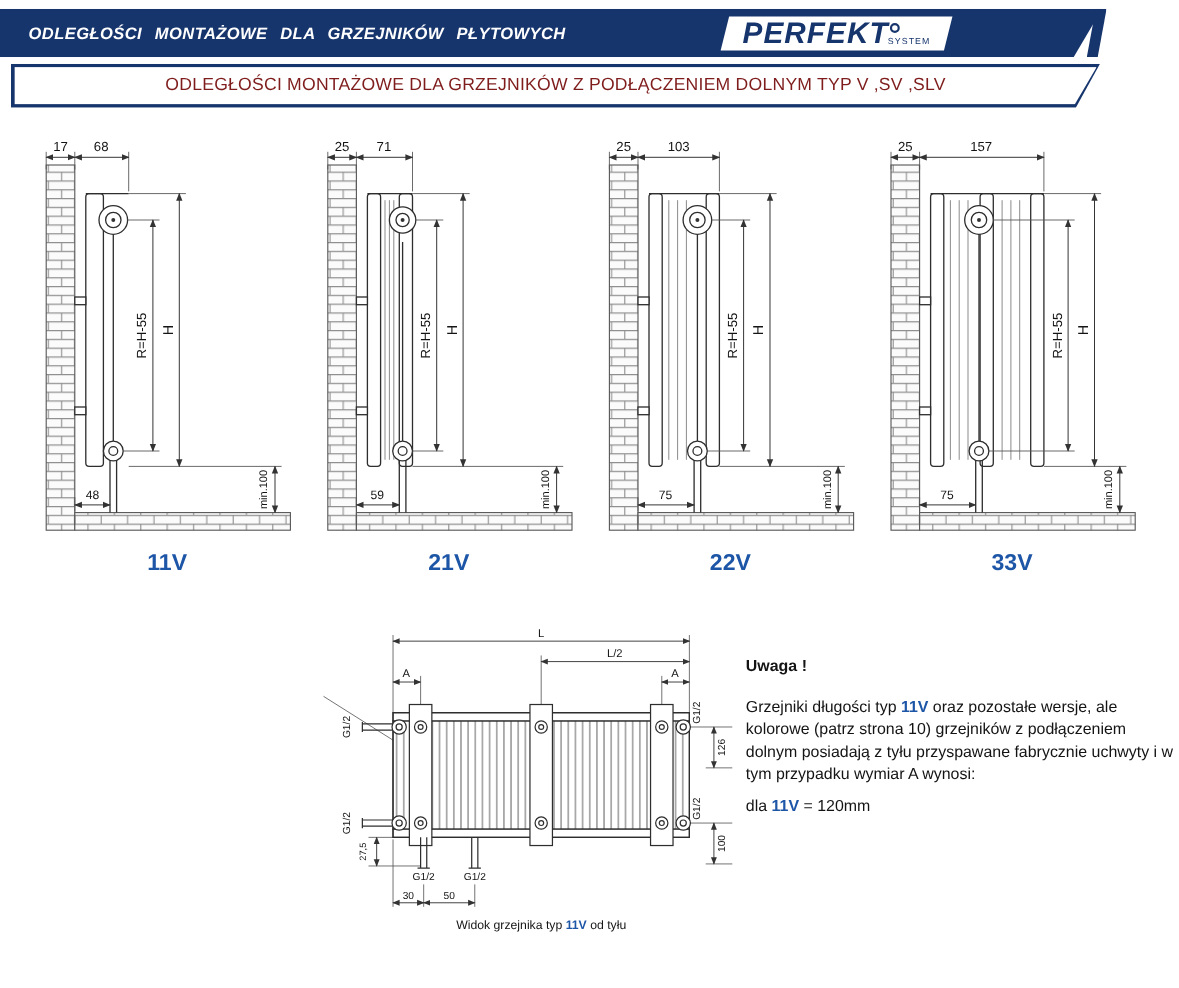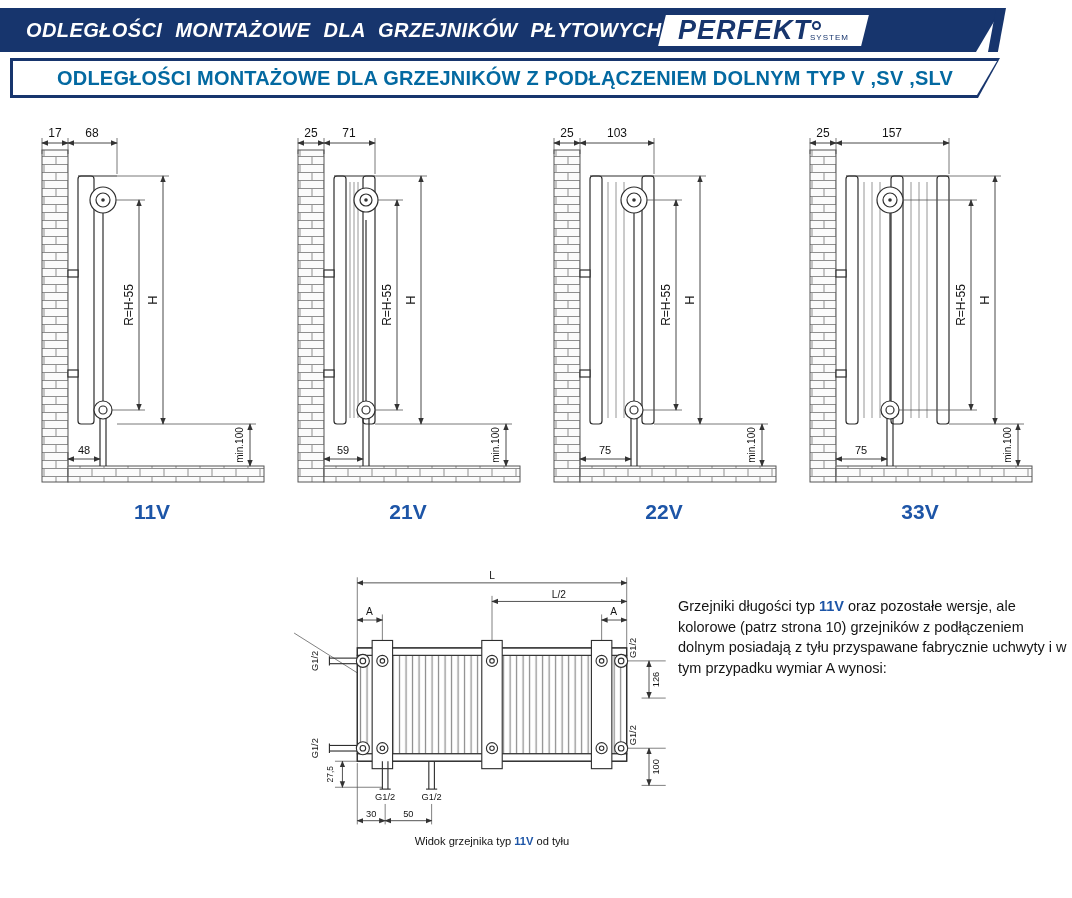--- a/index.html
+++ b/index.html
@@ -3,37 +3,37 @@
 <meta charset="utf-8">
 <style>
   *{margin:0;padding:0;box-sizing:border-box}
   html,body{background:#fff}
   body{width:1072px;height:898px;font-family:"Liberation Sans",sans-serif;position:relative;overflow:hidden}
   .page{position:relative;width:1072px;height:898px;background:#ffffff}
 
   
   .header{position:absolute;top:8px;left:0;width:1002px;height:44px;background:#17356d;
           clip-path:polygon(0 0,100% 0,calc(100% - 26px) 100%,0 100%);display:flex;align-items:center}
-  .header h1{color:#ffffff;font-size:20px;font-weight:bold;font-style:italic;letter-spacing:.4px;
+  .header h1{color:#ffffff;font-size:15px;font-weight:bold;font-style:italic;letter-spacing:.4px;
              word-spacing:7px;padding-left:26px;white-space:nowrap}
   .header-tail{position:absolute;top:8px;left:988px;width:18px;height:44px;background:#17356d;
                clip-path:polygon(45% 0,100% 0,55% 100%,0 100%)}
   .logo{background:#ffffff;transform:skewX(-14deg);padding:2px 16px;margin-left:auto;margin-right:140px}
   .logo-inner{transform:skewX(14deg);display:flex;align-items:flex-end}
   .logo-main{color:#17356d;font-size:27px;font-weight:bold;font-style:italic;letter-spacing:1px;line-height:1}
   .logo-ring{display:inline-block;width:9px;height:9px;border:2px solid #17356d;border-radius:50%;margin:0 0 14px 1px}
   .logo-sub{color:#17356d;font-size:8px;letter-spacing:1px;margin:0 0 2px -11px}
 
   
   .subwrap{position:absolute;top:58px;left:10px;width:990px;height:40px;background:#17356d;
            clip-path:polygon(0 0,100% 0,calc(100% - 22px) 100%,0 100%)}
   .subinner{position:absolute;top:3px;left:3px;right:3px;bottom:3px;background:#ffffff;
             clip-path:polygon(0 0,100% 0,calc(100% - 20px) 100%,0 100%);
             display:flex;align-items:center;justify-content:center}
-  .subinner h2{color:#0369a1;font-size:20px;font-weight:bold;letter-spacing:.2px;white-space:nowrap}
+  .subinner h2{color:#7f1d1d;font-size:16px;font-weight:normal;letter-spacing:.2px;white-space:nowrap}
 
   
   .diagrams{position:absolute;top:124px;left:0;width:1072px;display:flex;justify-content:center;gap:2px}
   .fig{width:254px;display:flex;flex-direction:column;align-items:center}
   .diag-label{margin-top:4px;color:#1d55a7;font-size:21px;font-weight:bold}
 
   
   .bottom{position:absolute;top:560px;left:0;width:1072px;height:338px}
   .left-note{position:absolute;left:55px;top:40px;width:245px;font-size:15px;color:#141414;line-height:1.35}
   .view-svg{position:absolute;left:292px;top:8px}
@@ -410,17 +410,19 @@
       <text x="44" y="222" transform="rotate(-90 44 222)" class="t9" text-anchor="middle">27,5</text>
       <text x="100" y="250" class="t10" text-anchor="middle">G1/2</text>
       <text x="150" y="250" class="t10" text-anchor="middle">G1/2</text>
       <text x="85" y="268" class="t10" text-anchor="middle">30</text>
       <text x="125" y="268" class="t10" text-anchor="middle">50</text>
 
       <text x="215" y="298" class="t12" text-anchor="middle"><tspan>Widok grzejnika typ </tspan><tspan class="blue-b">11V</tspan><tspan> od tyłu</tspan></text>
     </svg>
 
     <div class="right-note">
+      <div class="rn-title">Uwaga !</div>
       <p class="rn-p"><span>Grzejniki długości typ </span><span class="blue">11V</span><span> oraz pozostałe wersje, ale kolorowe (patrz strona 10) grzejników z podłączeniem dolnym posiadają z tyłu przyspawane fabrycznie uchwyty i w tym przypadku wymiar A wynosi:</span></p>
+      <p class="rn-line"><span>dla </span><span class="blue">11V</span><span> = 120mm</span></p>
     </div>
   </div>
 
 </div>
 
 </body></html>

